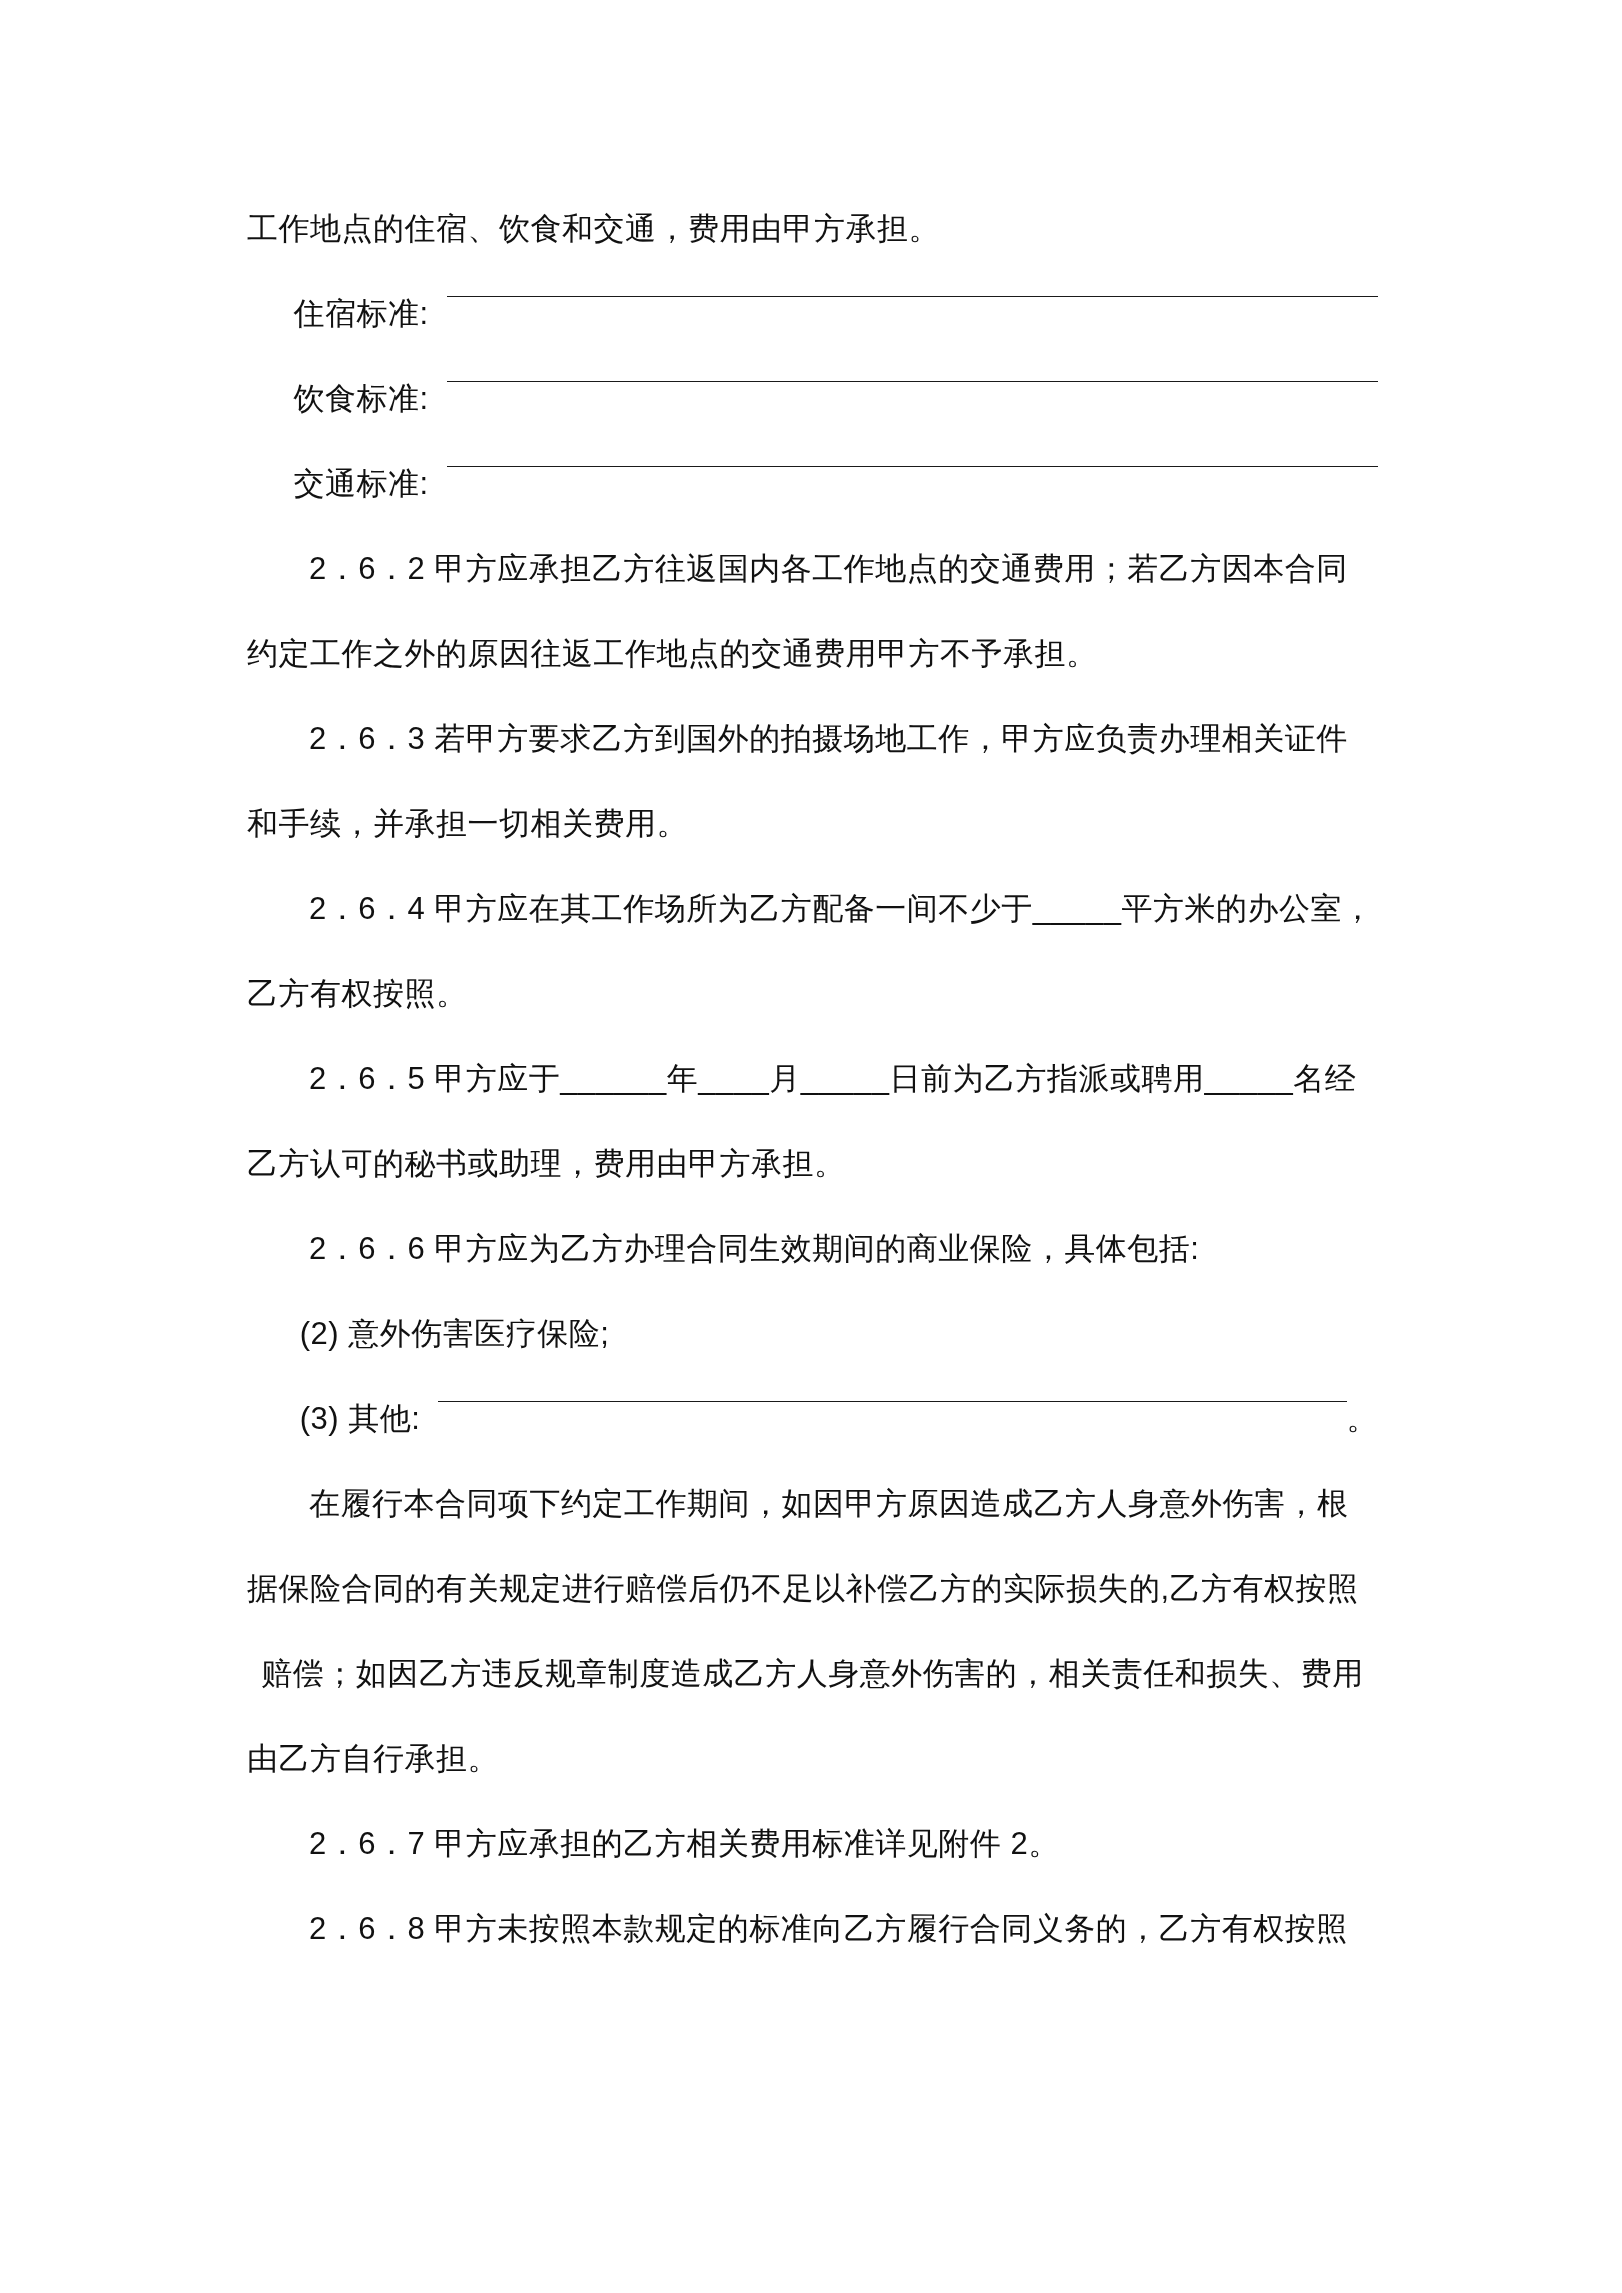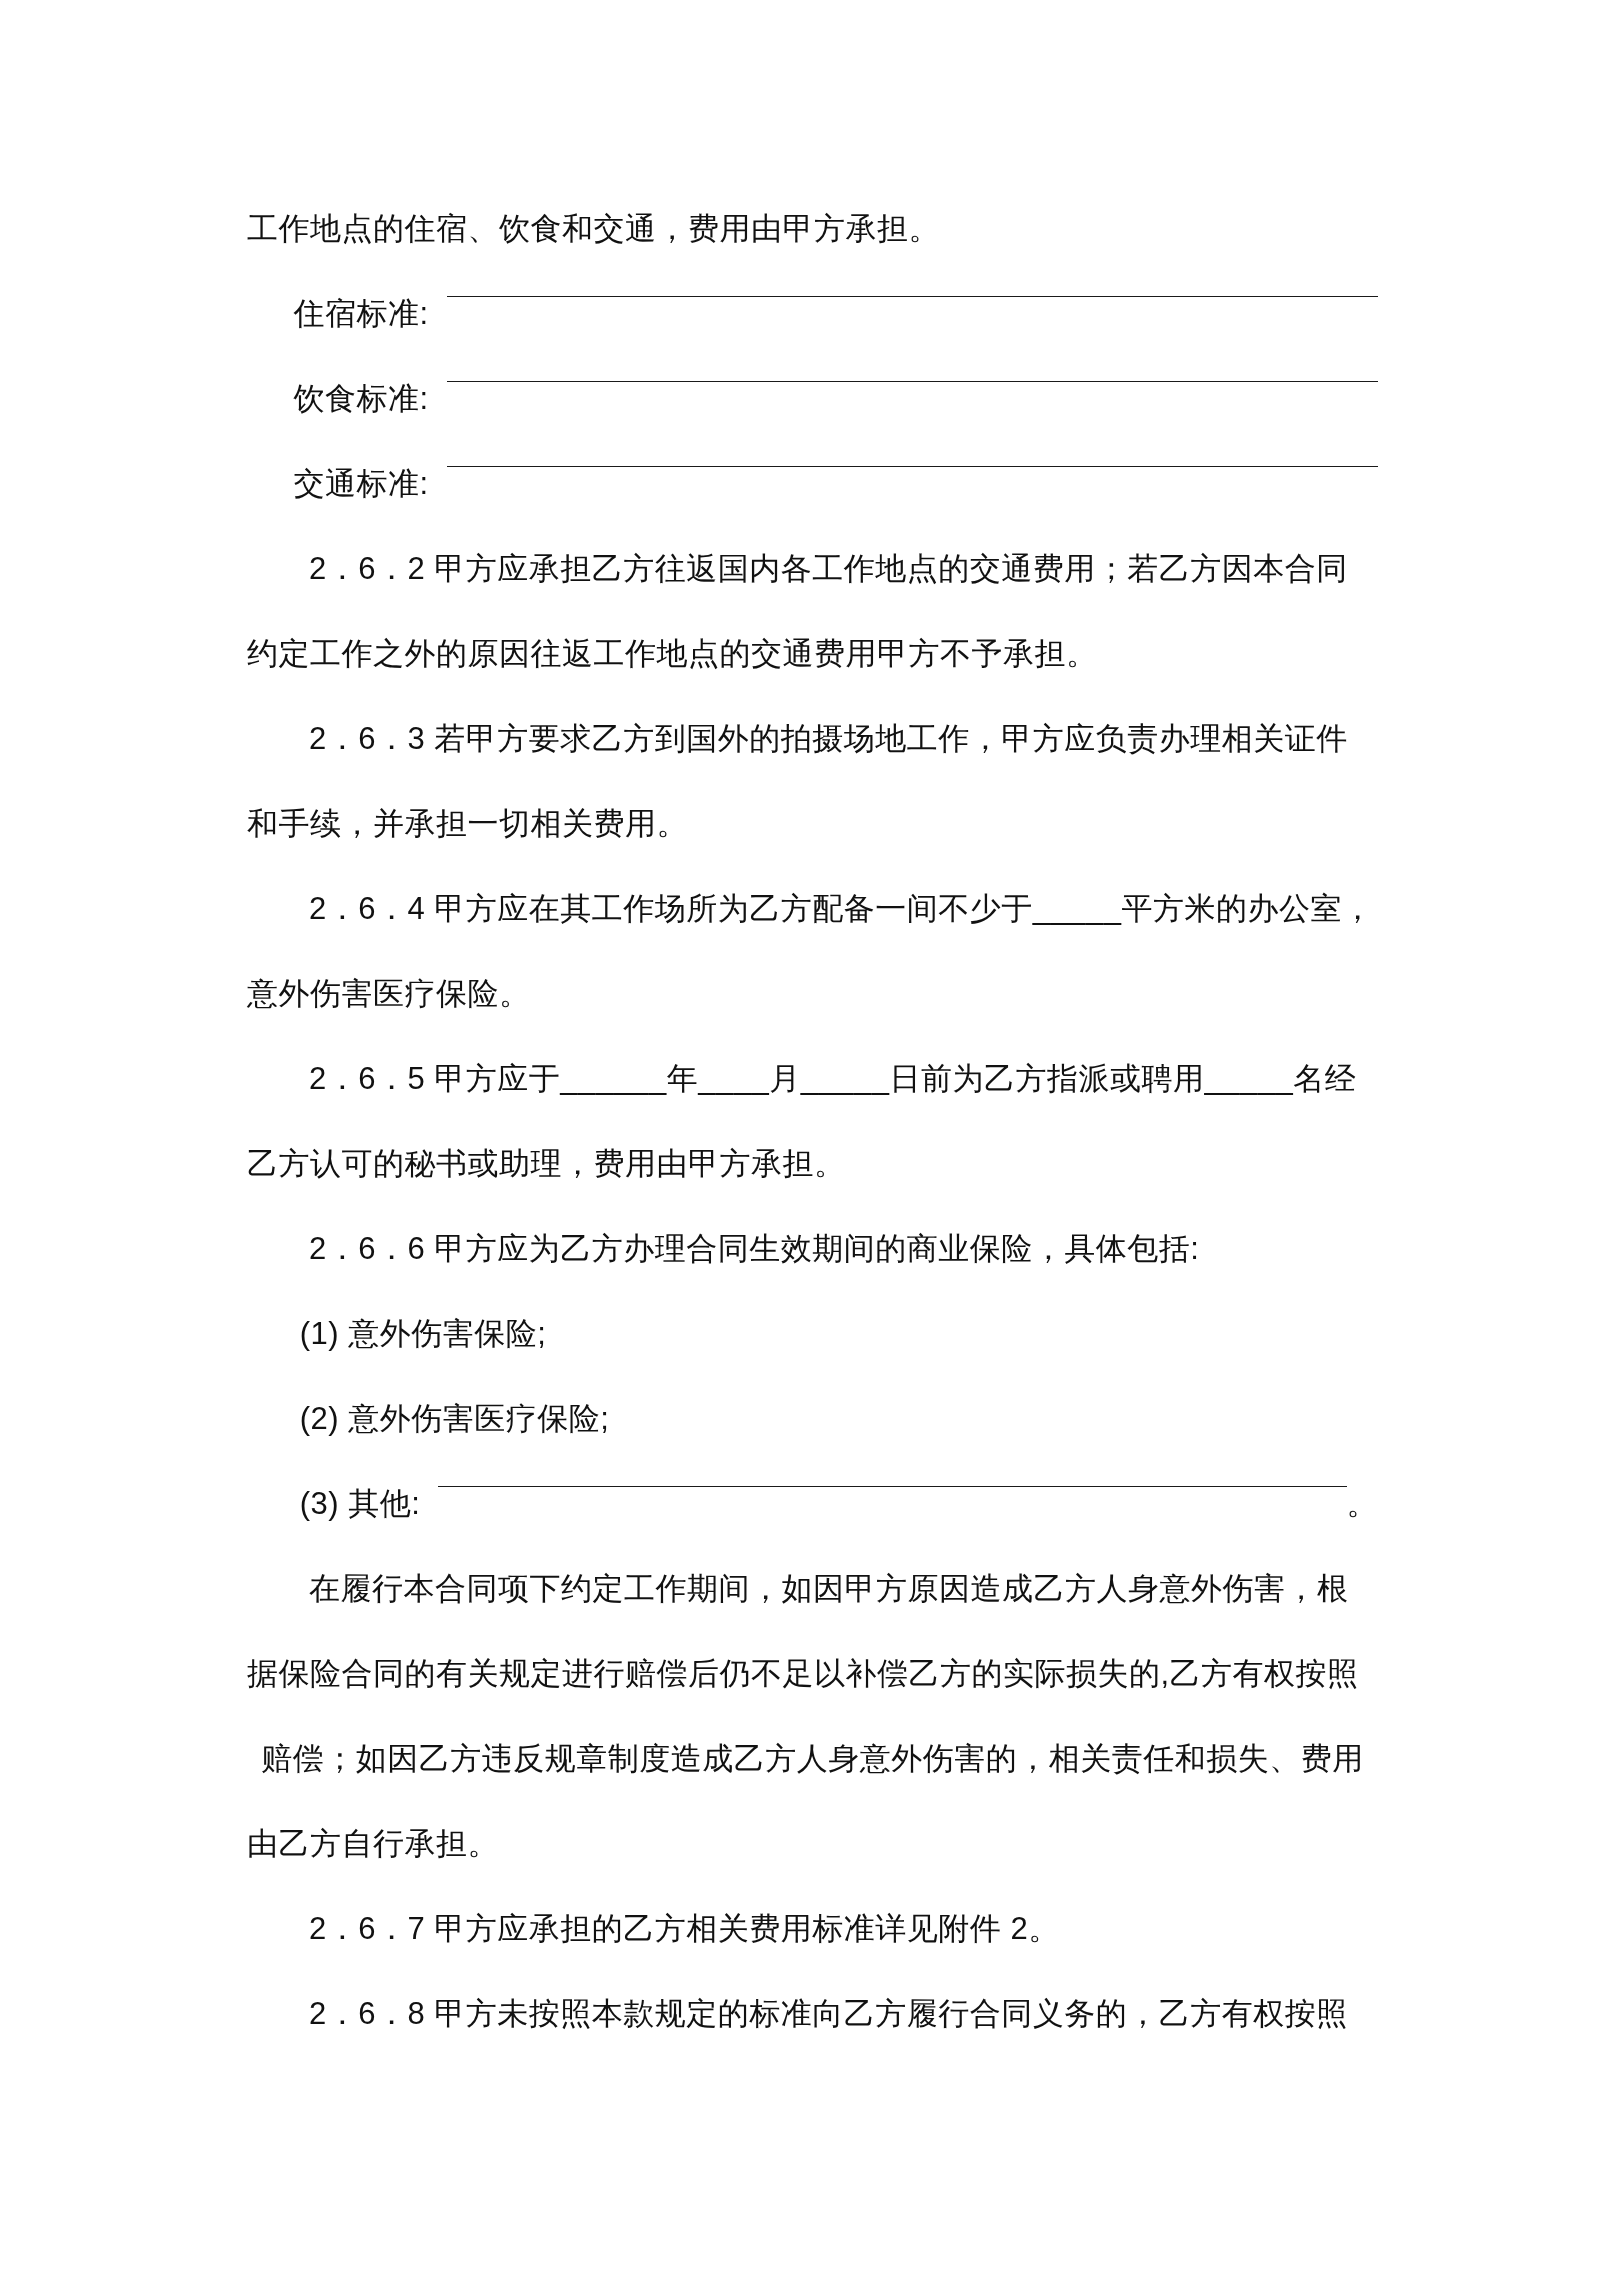--- a/index.html
+++ b/index.html
@@ -70,25 +70,24 @@
       </div>
       <div class="line field" style="padding-left: 1.5em;">
         <span class="label">交通标准: </span>
         <span class="blank"></span>
       </div>
       <div class="line" style="text-indent: 2em;">2．6．2 甲方应承担乙方往返国内各工作地点的交通费用；若乙方因本合同</div>
       <div class="line" style="text-indent: 0em;">约定工作之外的原因往返工作地点的交通费用甲方不予承担。</div>
       <div class="line" style="text-indent: 2em;">2．6．3 若甲方要求乙方到国外的拍摄场地工作，甲方应负责办理相关证件</div>
       <div class="line" style="text-indent: 0em;">和手续，并承担一切相关费用。</div>
       <div class="line" style="text-indent: 2em;">2．6．4 甲方应在其工作场所为乙方配备一间不少于_____平方米的办公室，</div>
-      <div class="line" style="text-indent: 0em;">意外伤害医疗保险。</div>
+      <div class="line" style="text-indent: 0em;">乙方有权按照。</div>
       <div class="line" style="text-indent: 2em;">2．6．5 甲方应于______年____月_____日前为乙方指派或聘用_____名经</div>
       <div class="line" style="text-indent: 0em;">乙方认可的秘书或助理，费用由甲方承担。</div>
       <div class="line" style="text-indent: 2em;">2．6．6 甲方应为乙方办理合同生效期间的商业保险，具体包括:</div>
-      <div class="line" style="text-indent: 1.7em;">(1) 意外伤害保险;</div>
       <div class="line" style="text-indent: 1.7em;">(2) 意外伤害医疗保险;</div>
       <div class="line field" style="padding-left: 1.7em;">
         <span class="label">(3) 其他: </span>
         <span class="blank"></span>
         <span class="suffix">。</span>
       </div>
       <div class="line" style="text-indent: 2em;">在履行本合同项下约定工作期间，如因甲方原因造成乙方人身意外伤害，根</div>
       <div class="line" style="text-indent: 0em;">据保险合同的有关规定进行赔偿后仍不足以补偿乙方的实际损失的,乙方有权按照</div>
       <div class="line" style="text-indent: 0em; text-align: center;">赔偿；如因乙方违反规章制度造成乙方人身意外伤害的，相关责任和损失、费用</div>
       <div class="line" style="text-indent: 0em;">由乙方自行承担。</div>

